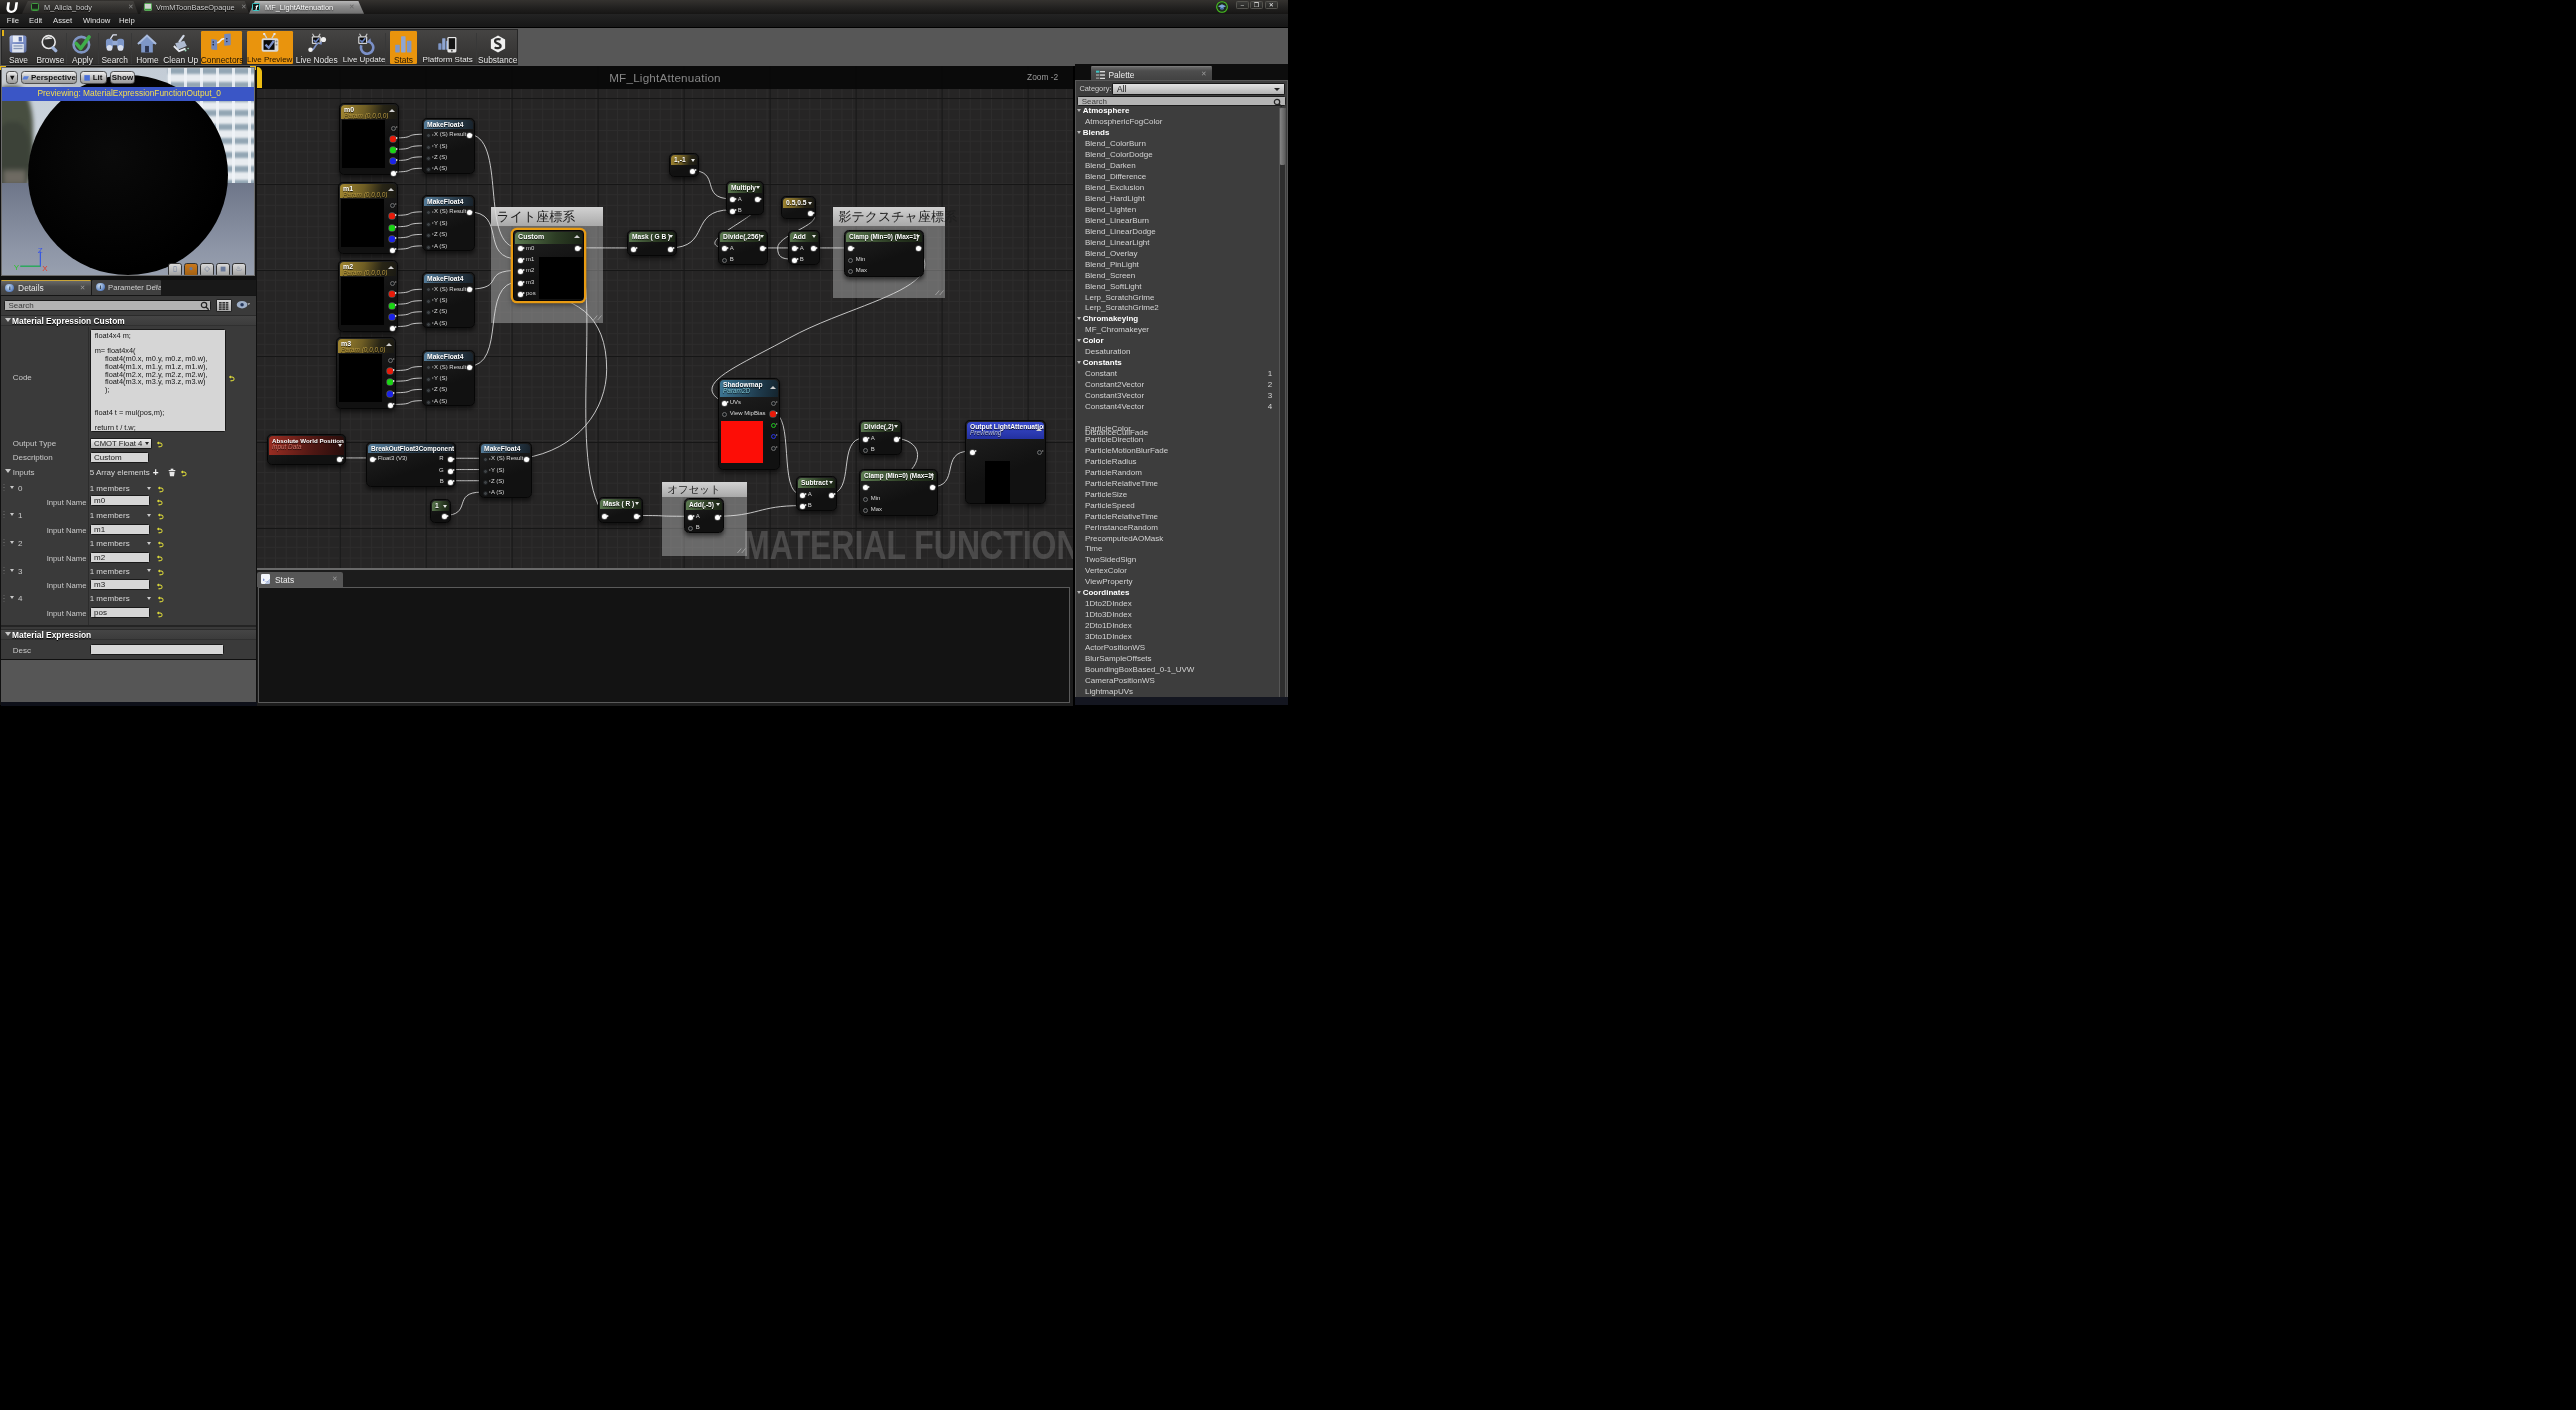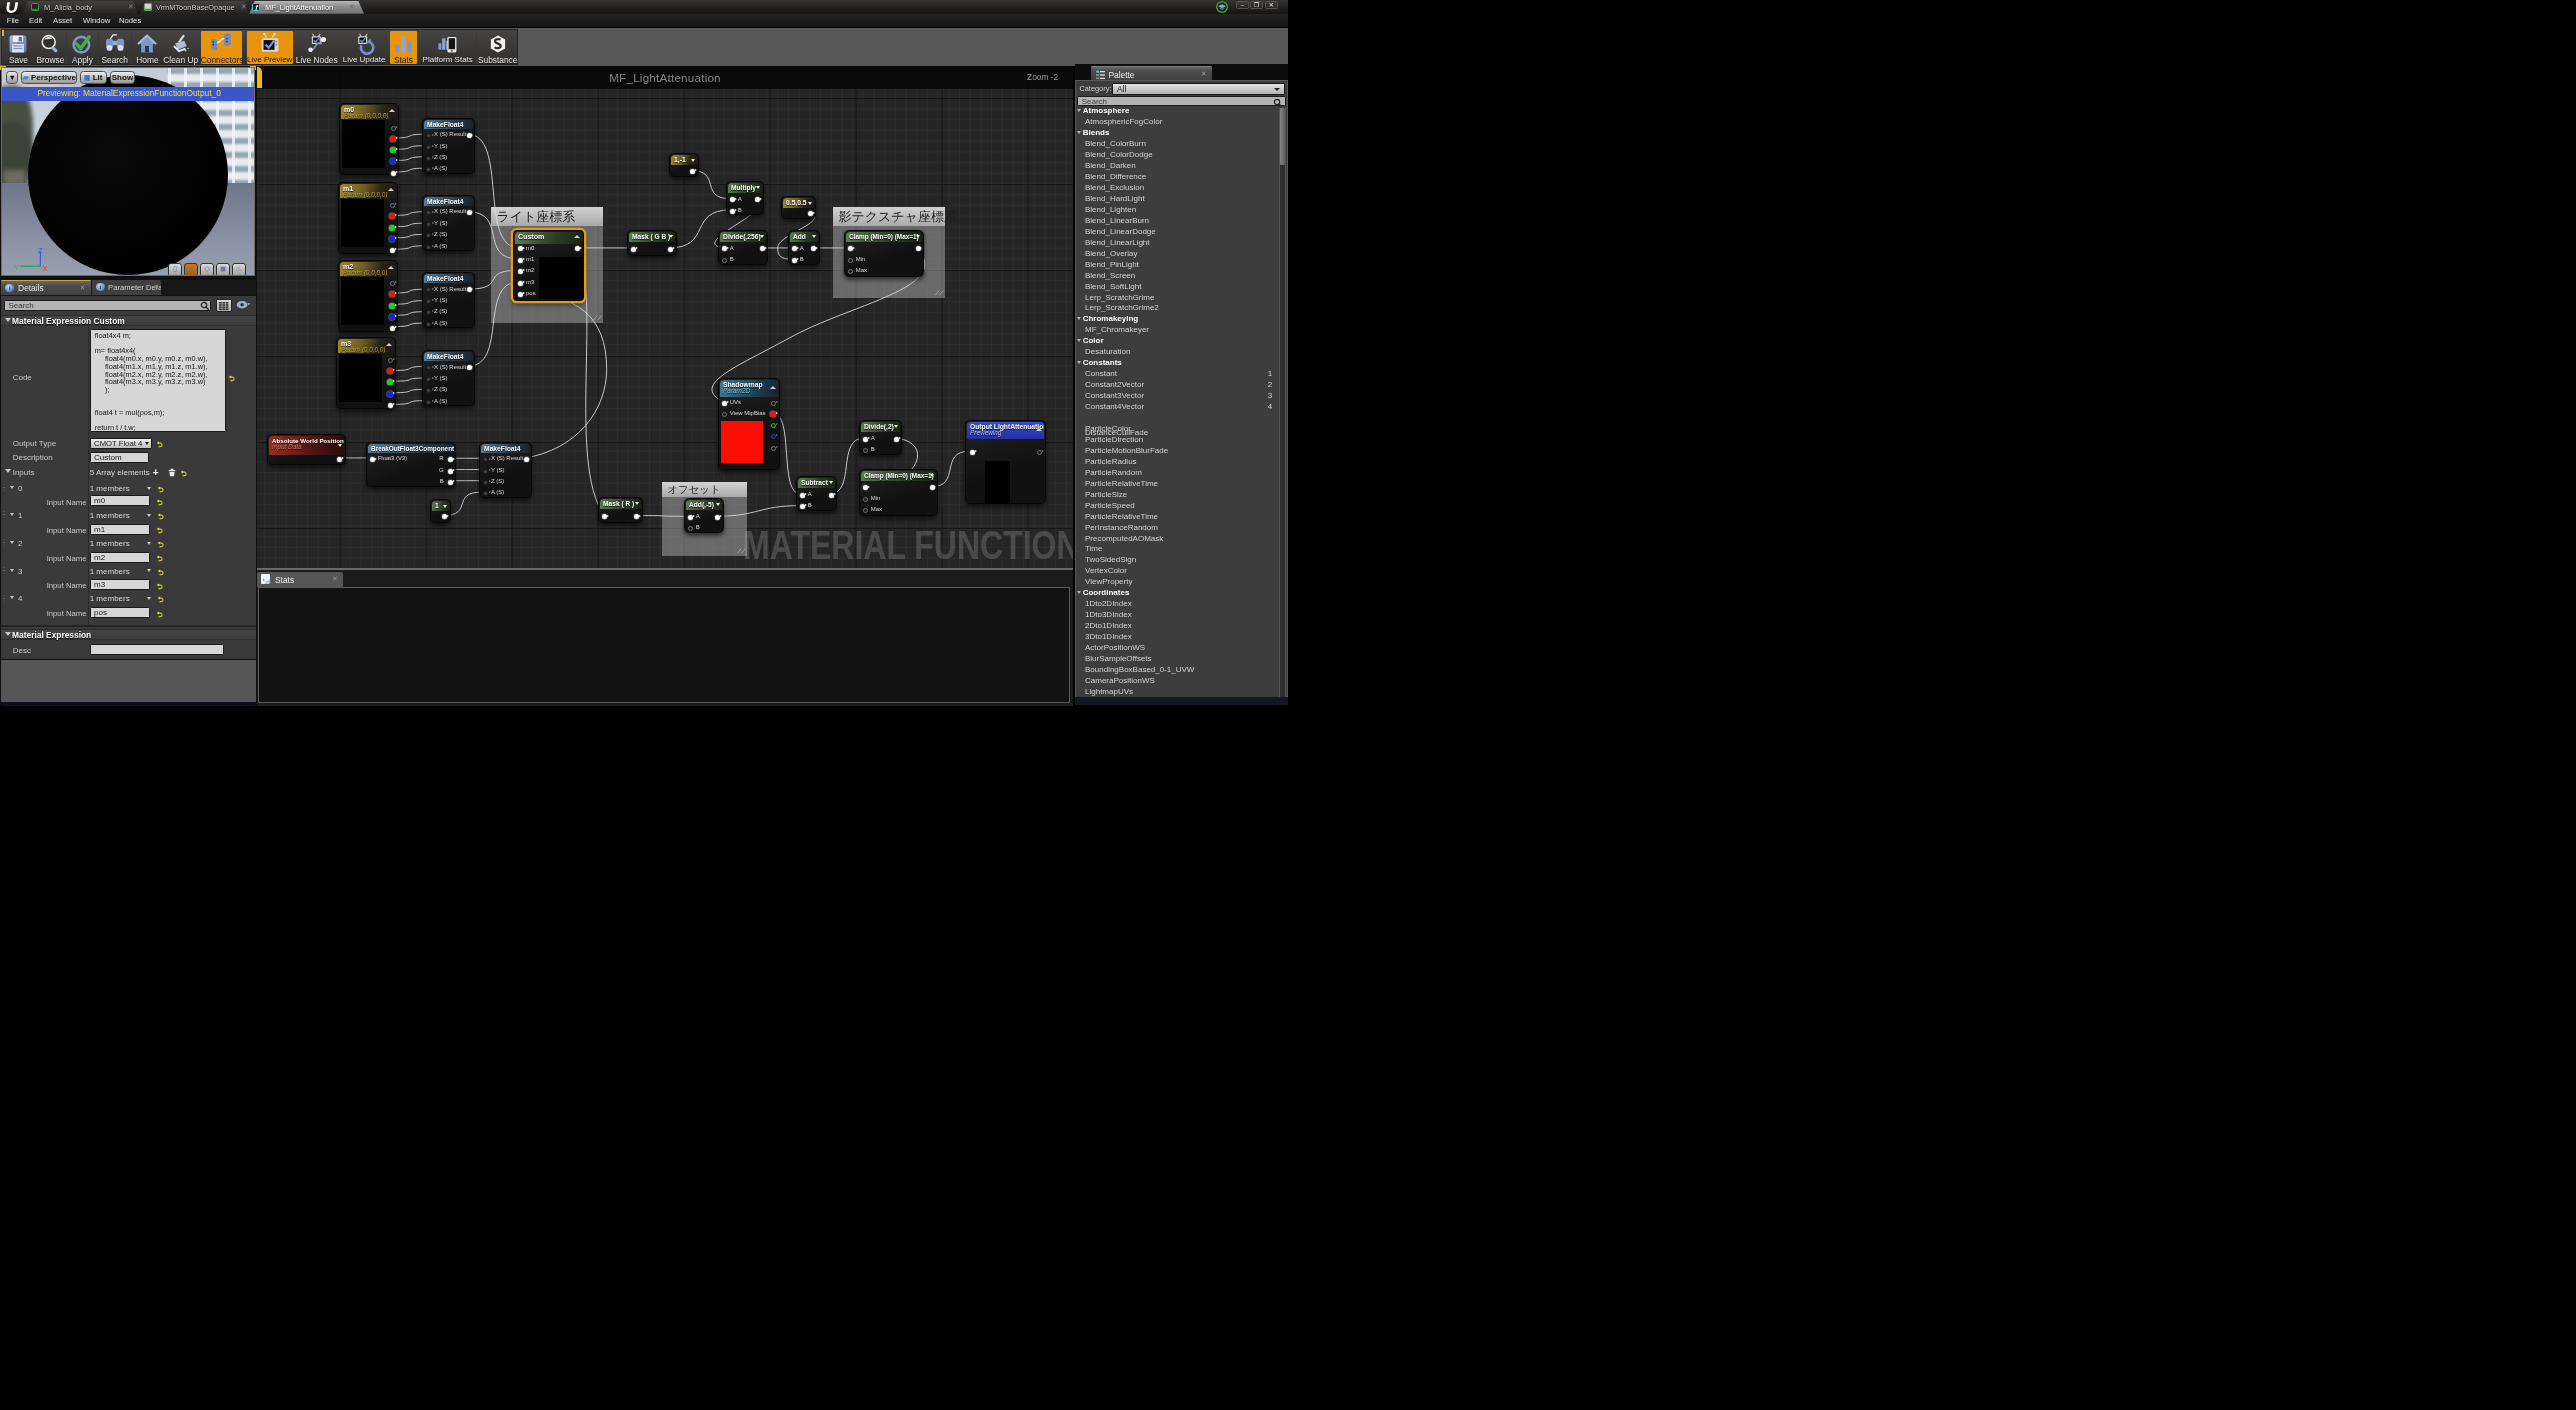--- a/index.html
+++ b/index.html
@@ -118,21 +118,21 @@
     </svg>
     <div class="abs" style="left:1236px;top:0.7px;width:12.7px;height:8px;background:linear-gradient(#3b3b39,#262624);border:0.7px solid #55544f;border-radius:1.3px;color:#f2f2f2;font-size:6px;text-align:center;line-height:7.4px">–</div>
     <div class="abs" style="left:1250px;top:0.7px;width:12.7px;height:8px;background:linear-gradient(#3b3b39,#262624);border:0.7px solid #55544f;border-radius:1.3px;color:#f2f2f2;font-size:6px;text-align:center;line-height:7.4px">❐</div>
     <div class="abs" style="left:1265px;top:0.7px;width:12.7px;height:8px;background:linear-gradient(#3b3b39,#262624);border:0.7px solid #55544f;border-radius:1.3px;color:#f2f2f2;font-size:6px;text-align:center;line-height:7.4px">✕</div>
   </div>
 <div class="abs" id="menubar">
     <div class="mi" style="left:6.7px">File</div>
     <div class="mi" style="left:29px">Edit</div>
     <div class="mi" style="left:53px">Asset</div>
     <div class="mi" style="left:83px">Window</div>
-    <div class="mi" style="left:119px">Nodes</div>
+    <div class="mi" style="left:119px">Help</div>
   </div>
 <div class="abs" id="toolbar">
     <div id="toolbarL">
       <div class="tbtn" style="left:2px;width:29.5px">
         <svg width="22" height="22" viewBox="0 0 34 34">
           <rect x="4" y="4" width="26" height="26" rx="3" fill="#7287c2"></rect>
           <rect x="4" y="4" width="26" height="26" rx="3" fill="url(#gsv)"></rect>
           <rect x="9" y="4" width="16" height="10" fill="#e8ecf4"></rect>
           <rect x="18" y="6" width="5" height="7" fill="#5a6fa8"></rect>
           <rect x="8" y="17" width="18" height="13" fill="#dde3ee"></rect>

